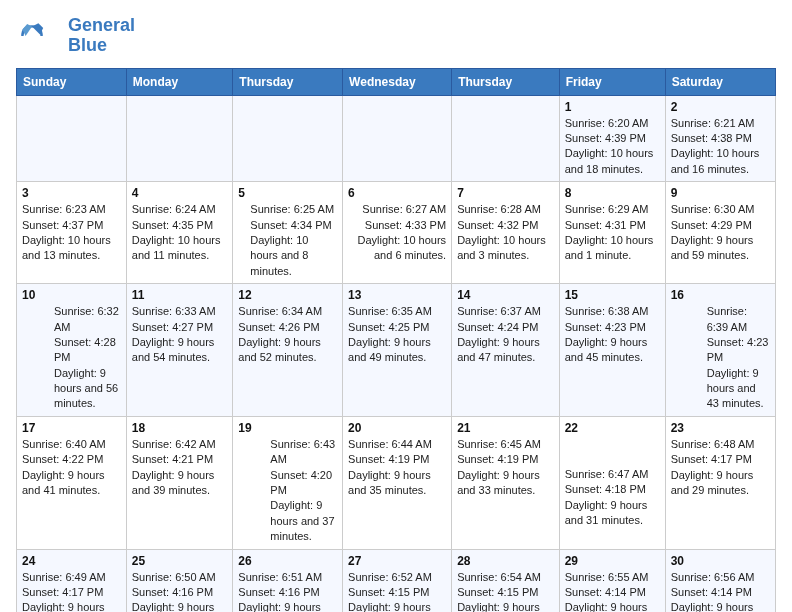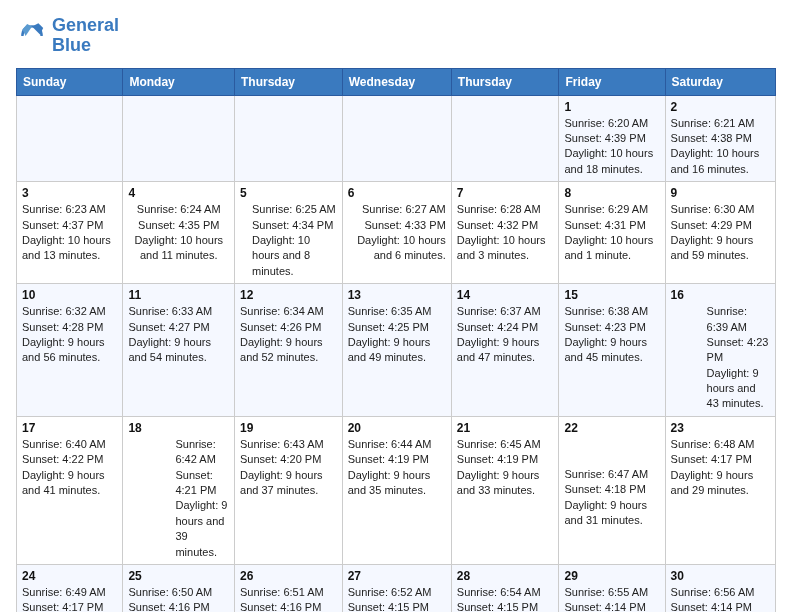--- a/index.html
+++ b/index.html
@@ -12,21 +12,21 @@
     }
     .header-area {
       display: flex;
       justify-content: space-between;
       align-items: flex-start;
       margin-bottom: 12px;
     }
     .logo {
       display: flex;
       align-items: center;
-      gap: 4px;
+      gap: 20px;
     }
     .logo-text {
       font-size: 18px;
       font-weight: bold;
       color: #1a1a1a;
       line-height: 1.1;
     }
     .logo-text span {
       color: #3a7abf;
     }
@@ -141,21 +141,21 @@
       </tr>
       <tr>
         <td>
           <div class="day-number">3</div>
           <div class="day-info" style="white-space: pre-line;">Sunrise: 6:23 AM
 Sunset: 4:37 PM
 Daylight: 10 hours and 13 minutes.</div>
         </td>
         <td>
           <div class="day-number">4</div>
-          <div class="day-info" style="white-space: pre-line; text-align: center;">Sunrise: 6:24 AM
+          <div class="day-info" style="white-space: pre-line;">Sunrise: 6:24 AM
 Sunset: 4:35 PM
 Daylight: 10 hours and 11 minutes.</div>
         </td>
         <td>
           <div class="day-number">5</div>
           <div class="day-info" style="white-space: pre-line; margin-left: 12px;">Sunrise: 6:25 AM
 Sunset: 4:34 PM
 Daylight: 10 hours and 8 minutes.</div>
         </td>
         <td>
@@ -179,21 +179,21 @@
         <td>
           <div class="day-number">9</div>
           <div class="day-info" style="white-space: pre-line;">Sunrise: 6:30 AM
 Sunset: 4:29 PM
 Daylight: 9 hours and 59 minutes.</div>
         </td>
       </tr>
       <tr>
         <td>
           <div class="day-number">10</div>
-          <div class="day-info" style="white-space: pre-line;">Sunrise: 6:32 AM
+          <div class="day-info" style="white-space: pre-line; margin-left: 32px;">Sunrise: 6:32 AM
 Sunset: 4:28 PM
 Daylight: 9 hours and 56 minutes.</div>
         </td>
         <td>
           <div class="day-number">11</div>
           <div class="day-info" style="white-space: pre-line;">Sunrise: 6:33 AM
 Sunset: 4:27 PM
 Daylight: 9 hours and 54 minutes.</div>
         </td>
         <td>
@@ -229,27 +229,27 @@
       </tr>
       <tr>
         <td>
           <div class="day-number">17</div>
           <div class="day-info" style="white-space: pre-line;">Sunrise: 6:40 AM
 Sunset: 4:22 PM
 Daylight: 9 hours and 41 minutes.</div>
         </td>
         <td>
           <div class="day-number">18</div>
-          <div class="day-info" style="white-space: pre-line; margin-left: 47px;">Sunrise: 6:42 AM
+          <div class="day-info" style="white-space: pre-line;">Sunrise: 6:42 AM
 Sunset: 4:21 PM
 Daylight: 9 hours and 39 minutes.</div>
         </td>
         <td>
           <div class="day-number">19</div>
-          <div class="day-info" style="white-space: pre-line;">Sunrise: 6:43 AM
+          <div class="day-info" style="white-space: pre-line; margin-left: 32px;">Sunrise: 6:43 AM
 Sunset: 4:20 PM
 Daylight: 9 hours and 37 minutes.</div>
         </td>
         <td>
           <div class="day-number">20</div>
           <div class="day-info" style="white-space: pre-line;">Sunrise: 6:44 AM
 Sunset: 4:19 PM
 Daylight: 9 hours and 35 minutes.</div>
         </td>
         <td>

